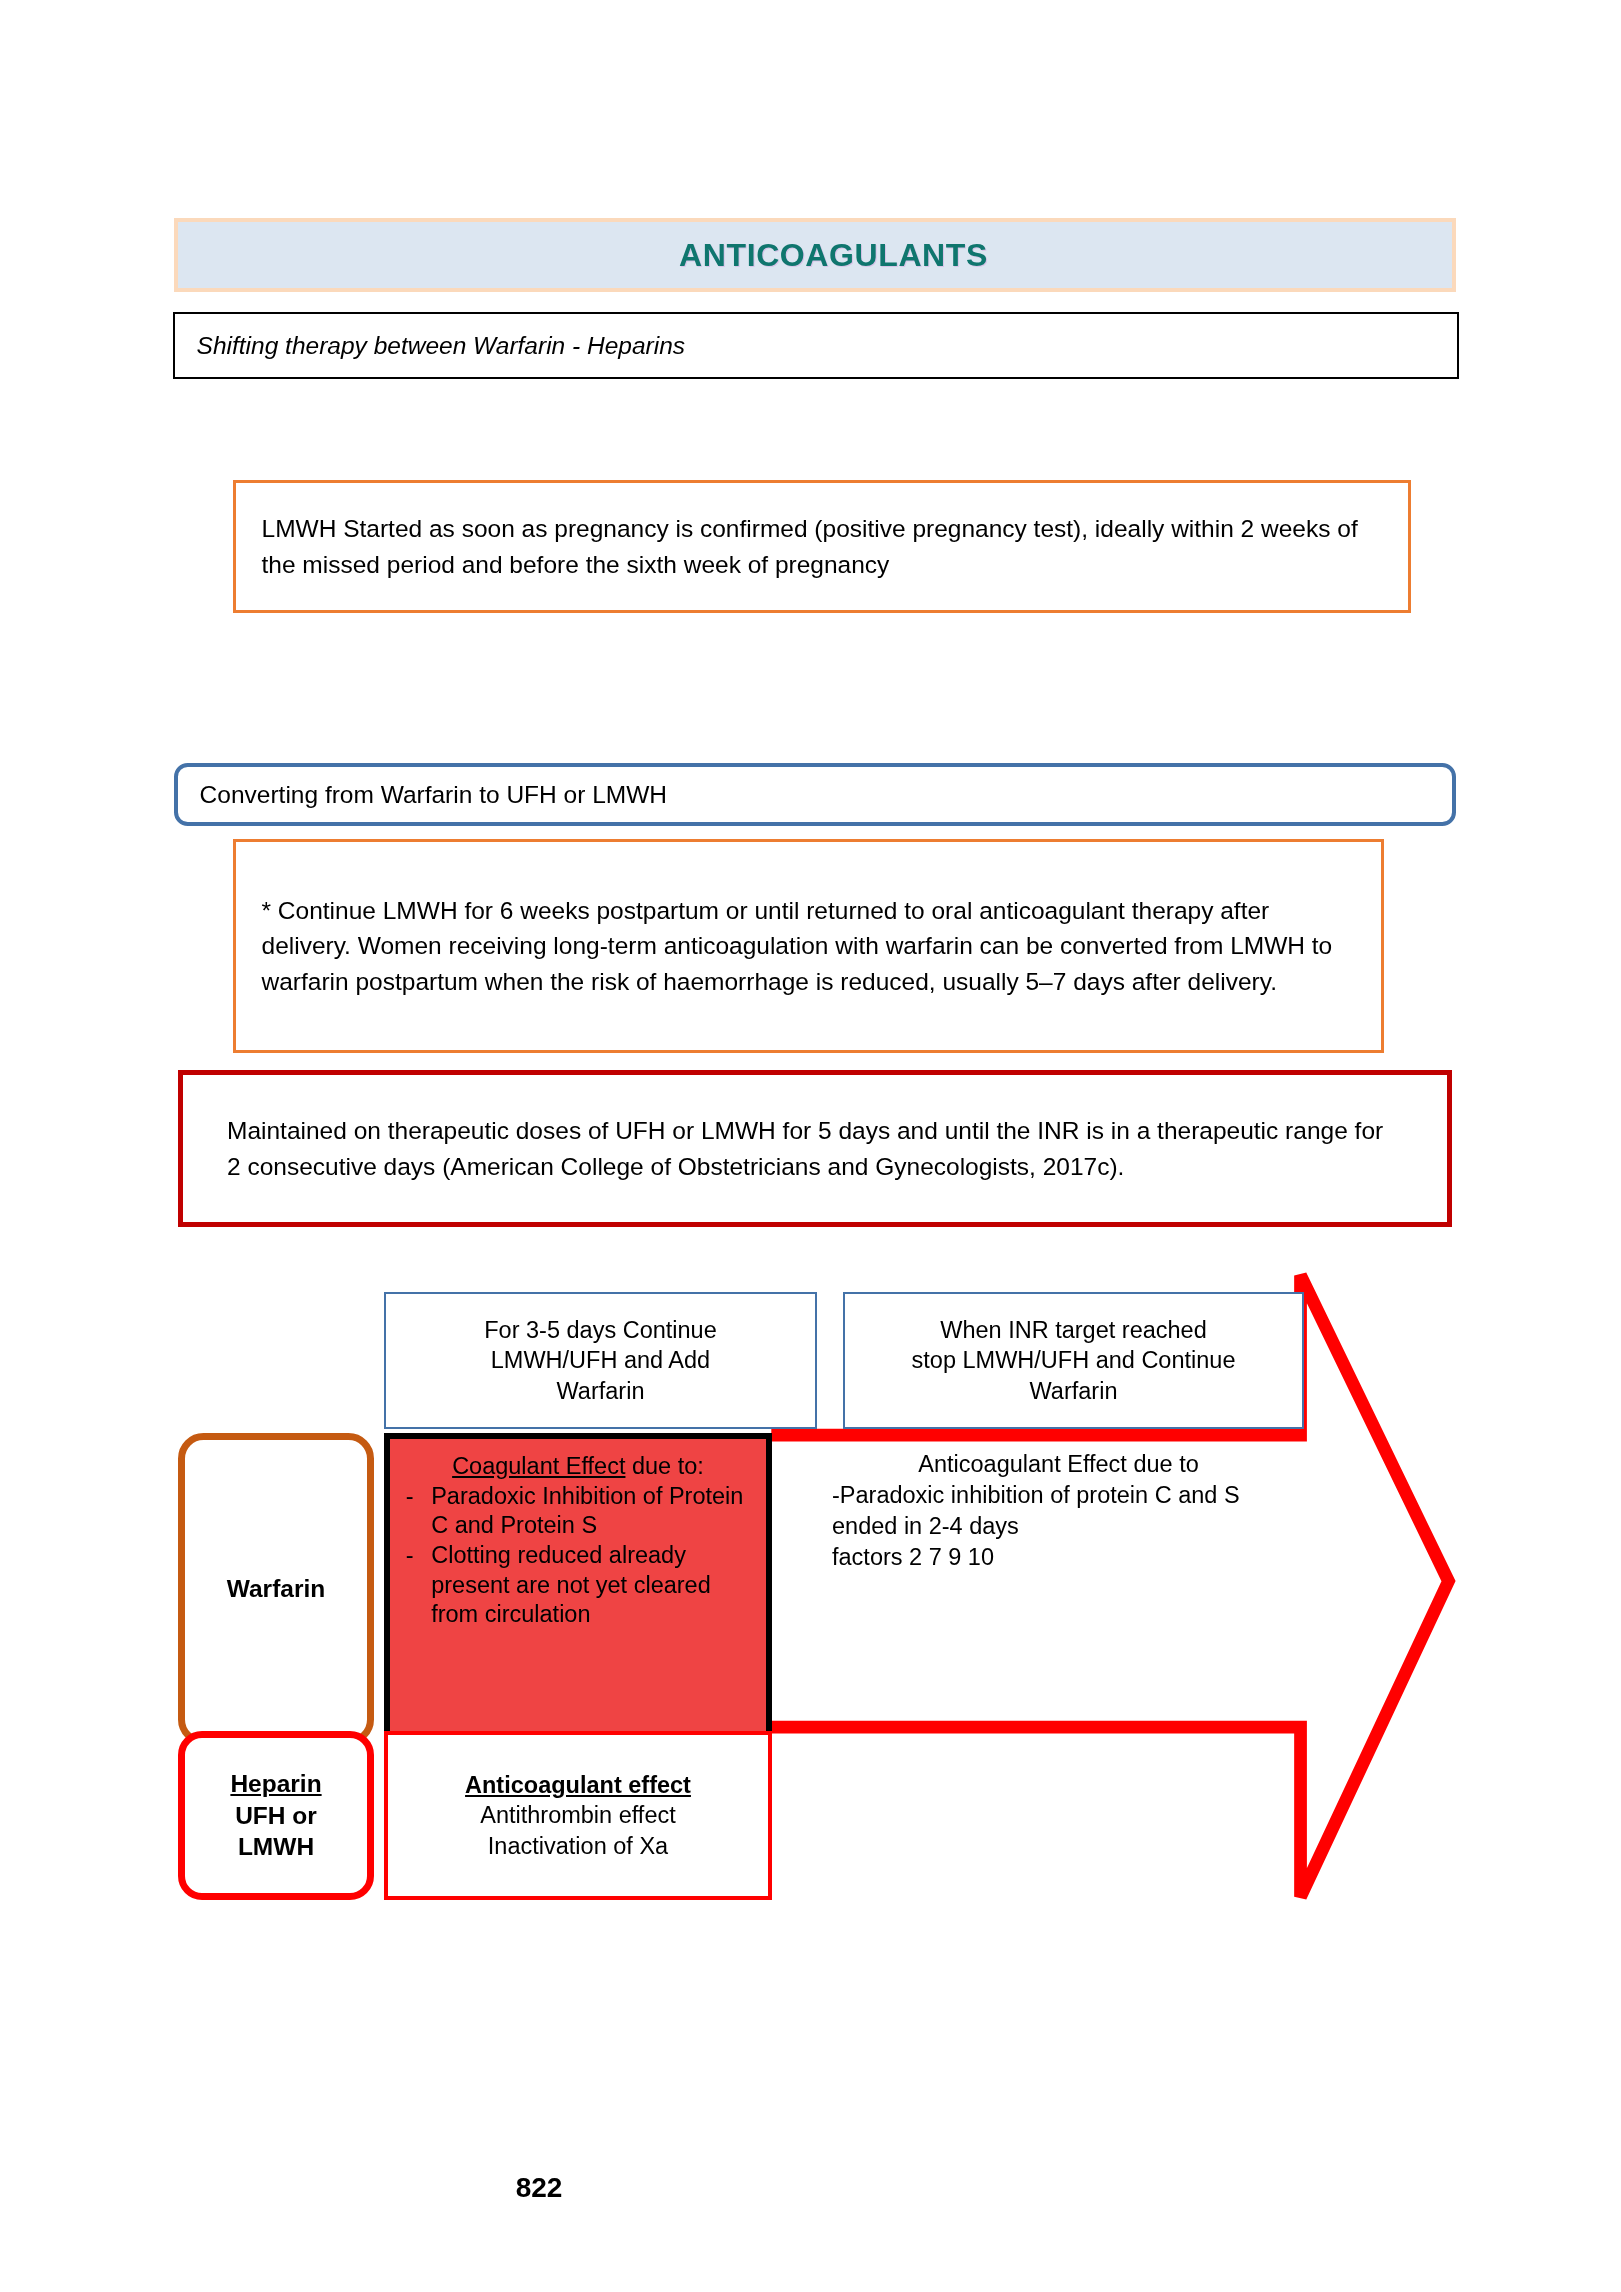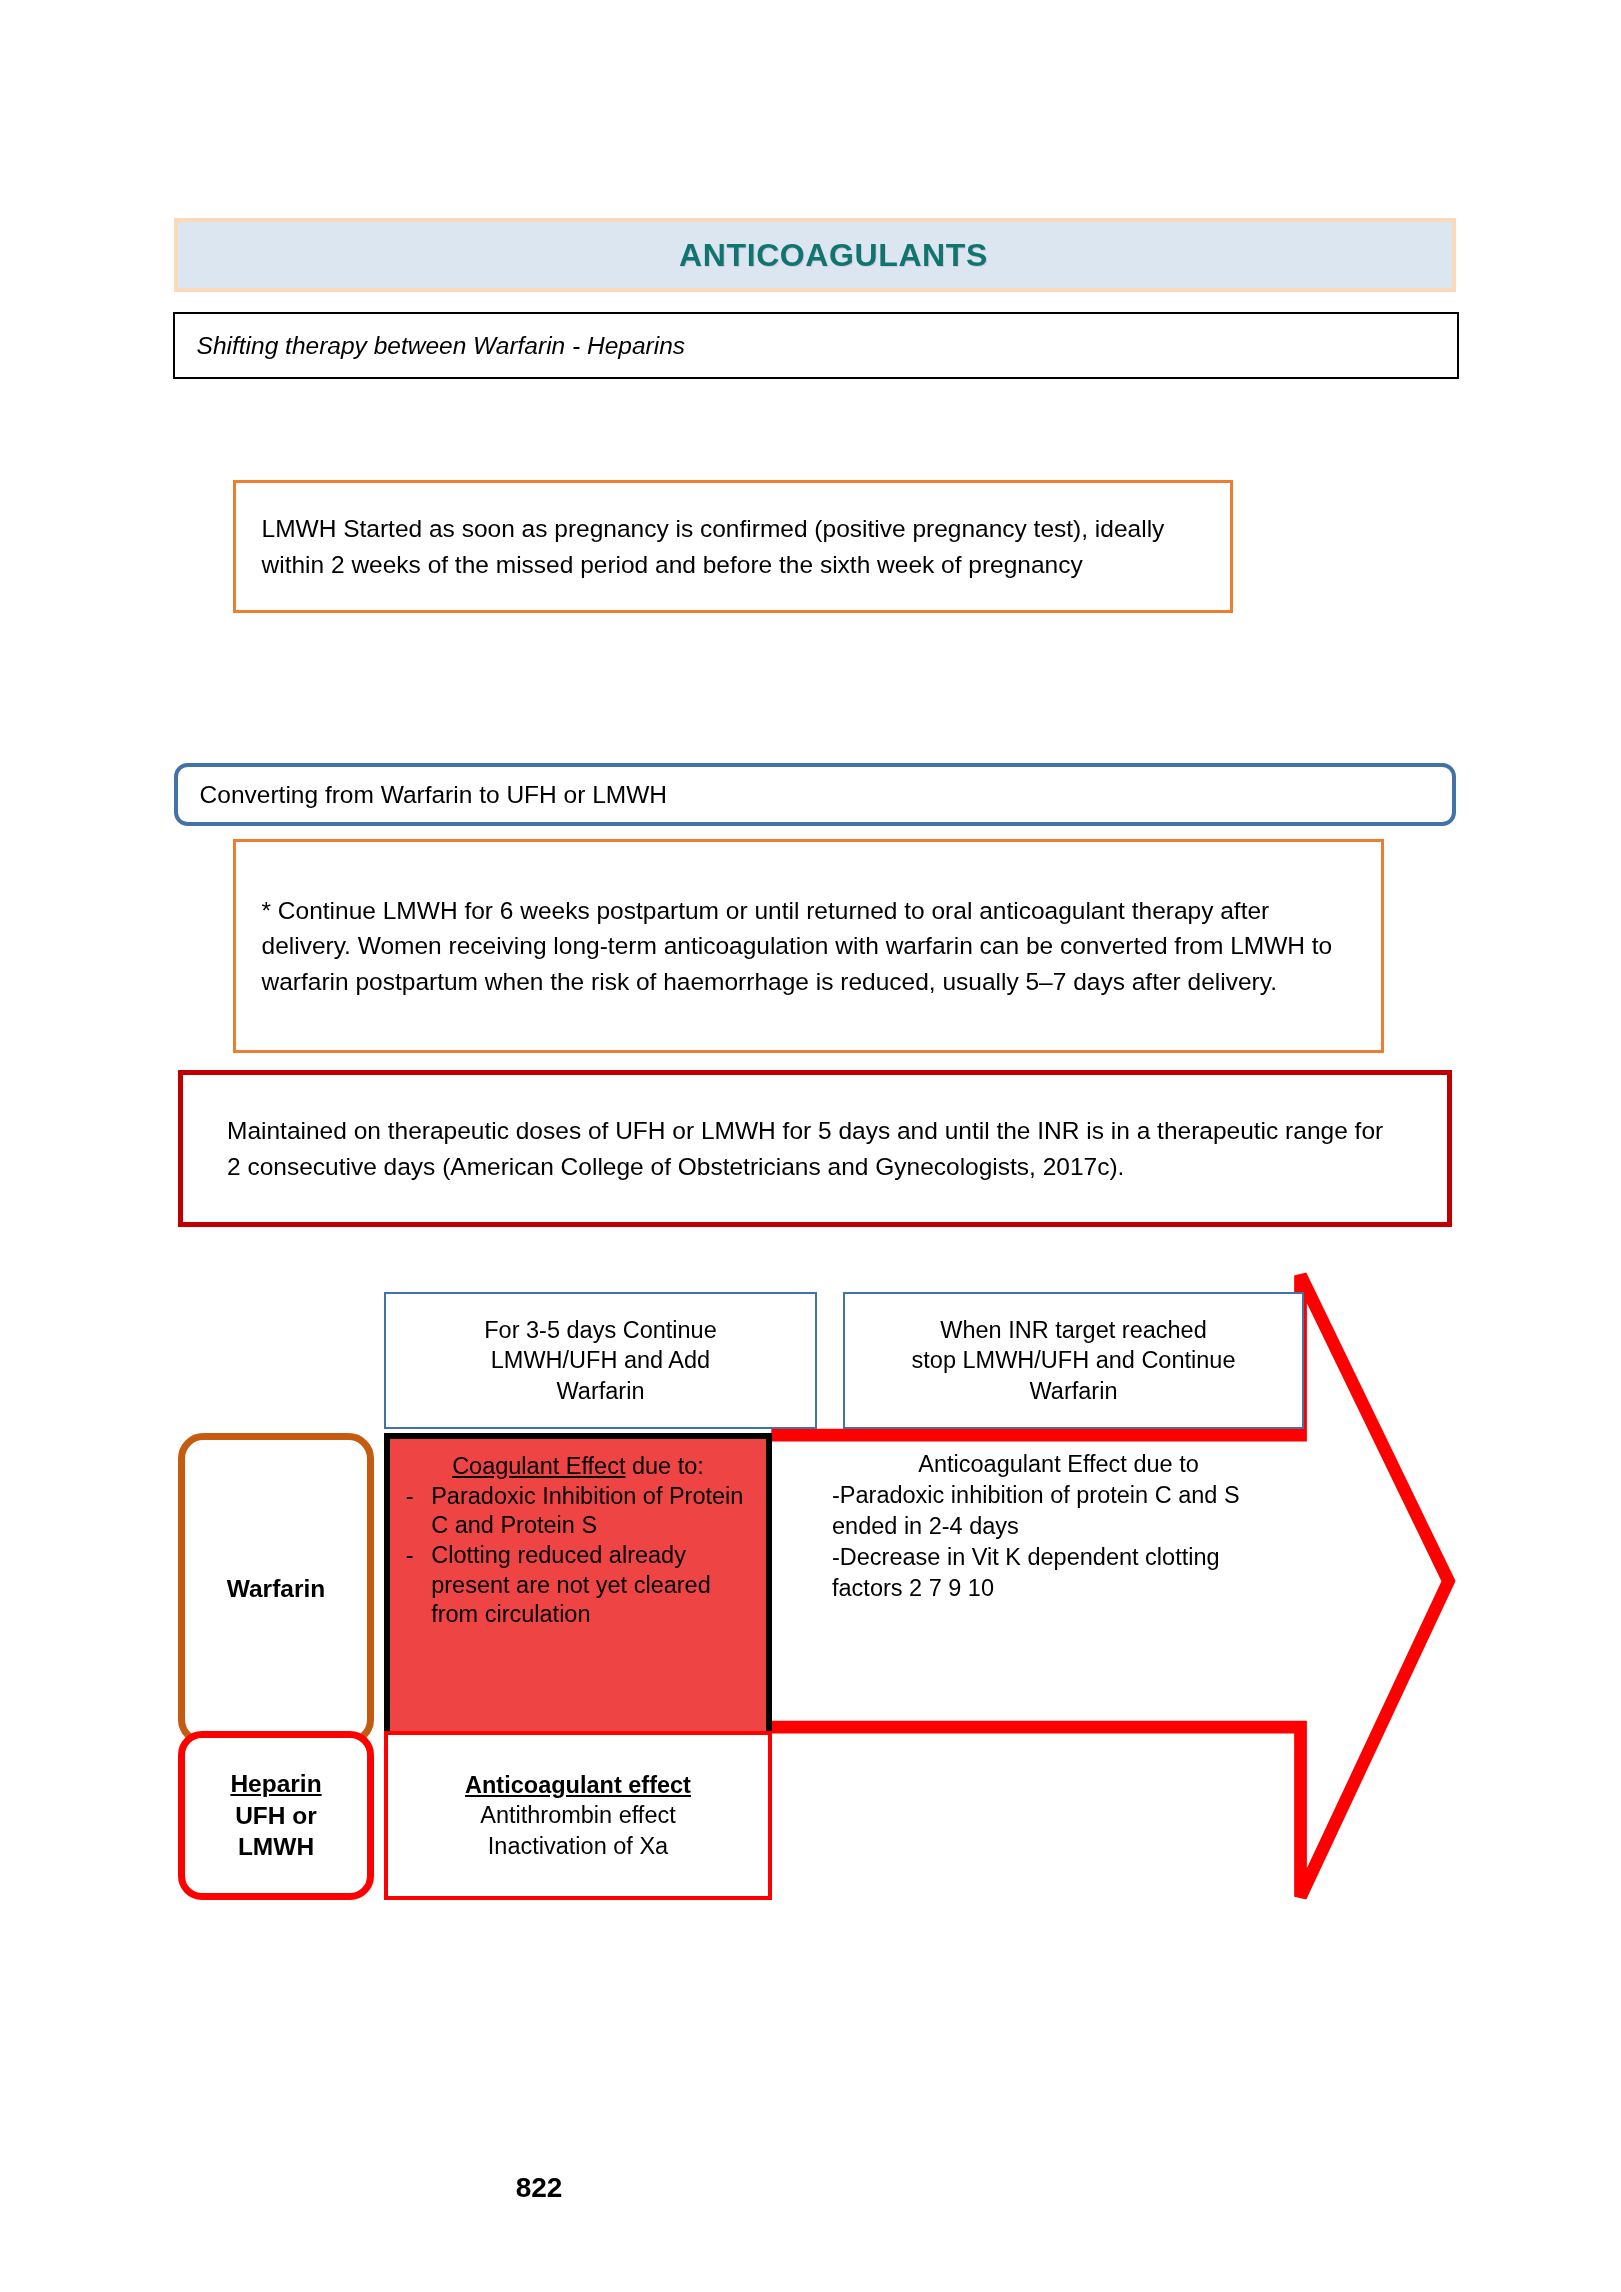--- a/index.html
+++ b/index.html
@@ -42,21 +42,21 @@
   .blue-box .t{font-size:24.5px;padding-left:21.6px;}
   #converting-box-1{left:174px;top:404px;width:1282px;height:63px;}
   #converting-box-2{left:174px;top:763px;width:1282px;height:63px;}
 
   
   .orange-box{
     border:3.9px solid #ed7d31;background:#fff;
     display:flex;align-items:center;
   }
   .orange-box .t{font-size:24.5px;line-height:1.43;padding:0 25.5px;}
-  #lmwh-start-box{left:233px;top:480px;width:1000px;height:133px;justify-content:flex-end;}
+  #lmwh-start-box{left:233px;top:480px;width:1178px;height:133px;justify-content:flex-end;}
   #continue-lmwh-box{left:233px;top:839px;width:1151px;height:214px;}
 
   
   .red-box{border:5.9px solid #c00000;background:#fff;display:flex;align-items:center;}
   #stop-oral-box{
     left:178px;top:637px;width:1274px;height:82px;justify-content:center;
   }
   #stop-oral-box .t{font-size:24.5px;text-align:center;}
   #maintained-box{
     left:178px;top:1070px;width:1274px;height:157px;
@@ -198,21 +198,20 @@
         <span class="dash">-</span>
         <span class="txt">Clotting reduced already present are not yet cleared from circulation</span>
       </li>
     </ul>
   </div>
 
   <div class="abs" id="anticoag-effect-text">
     <span class="head">Anticoagulant Effect due to</span>
     <span class="ln">-Paradoxic inhibition of protein C and S</span>
     <span class="ln">ended in 2-4 days</span>
-    <span class="ln">-Decrease in Vit K dependent clotting</span>
     <span class="ln">factors 2 7 9 10</span>
   </div>
 
   <div class="abs" id="heparin-label">
     <span class="t">
       <span class="u">Heparin</span><br>
       <span>UFH or</span><br>
       <span>LMWH</span>
     </span>
   </div>

